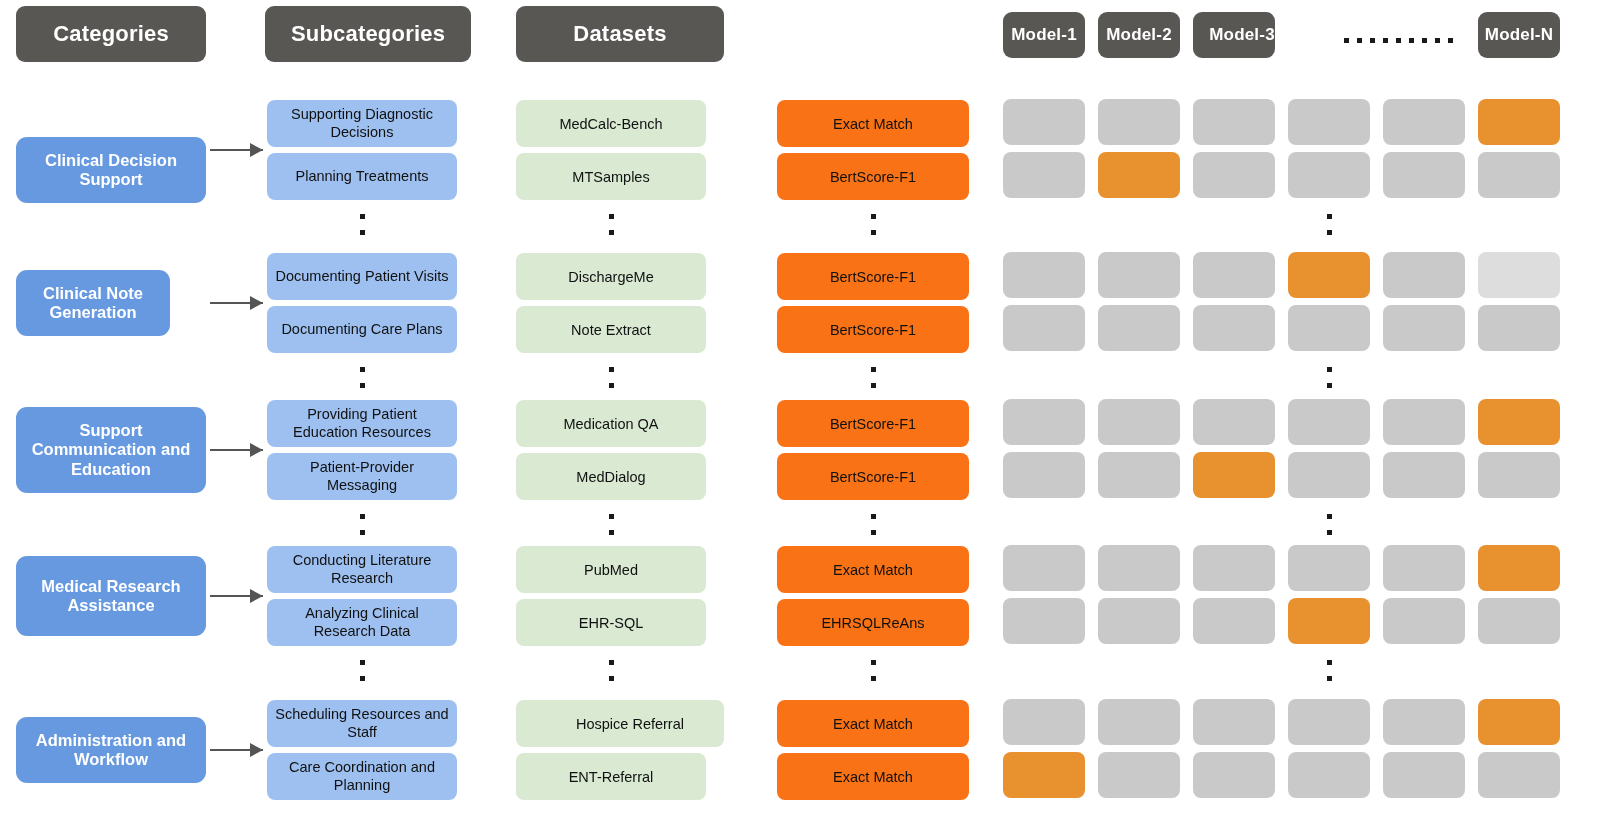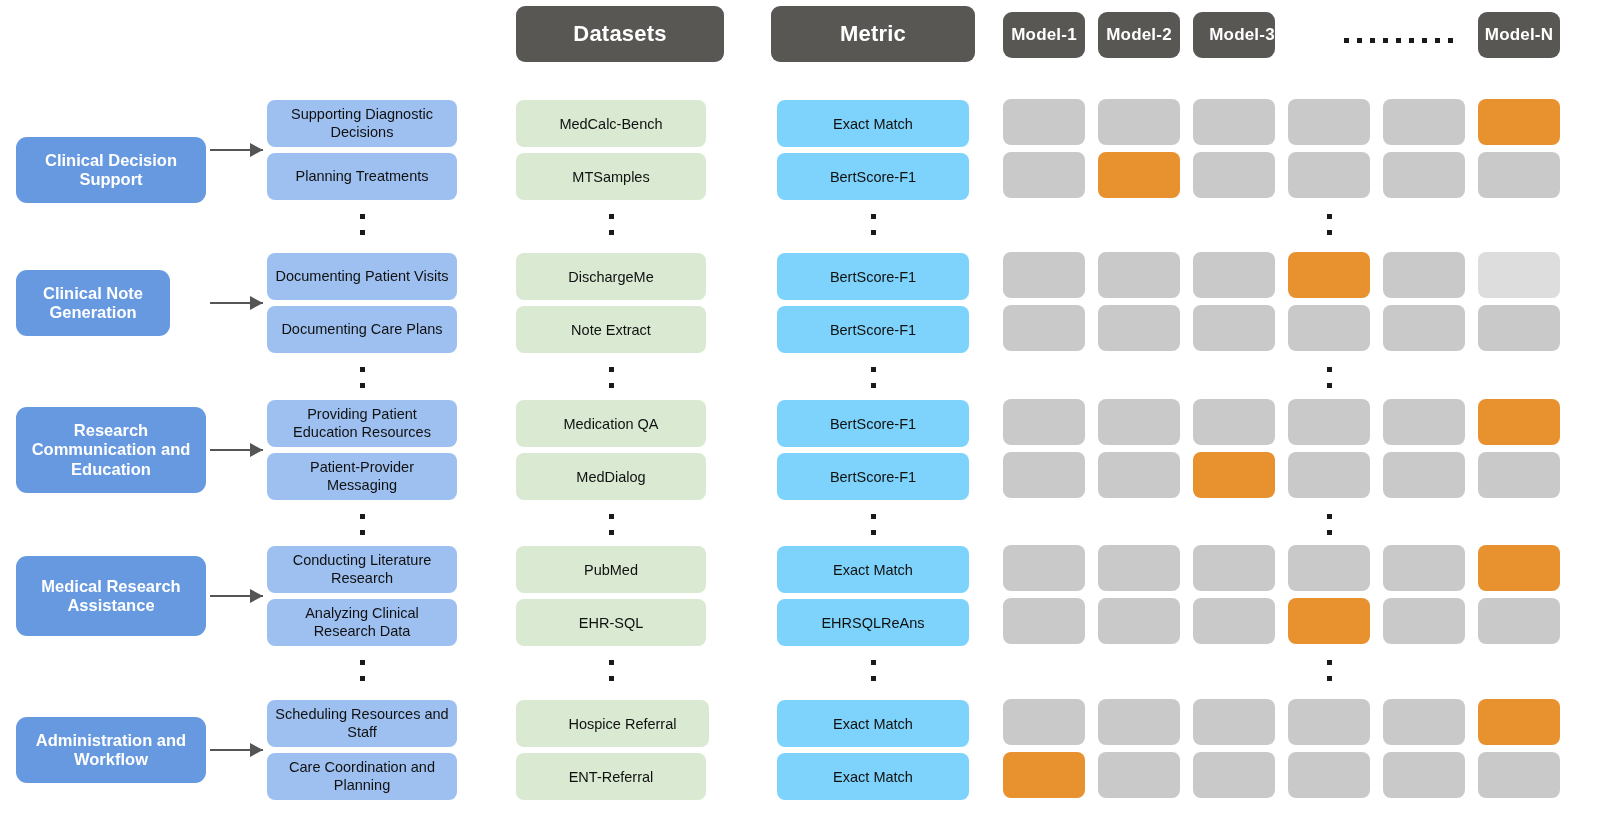--- a/index.html
+++ b/index.html
@@ -54,21 +54,21 @@
     background: #d9e9d2;
     color: #111111;
     border-radius: 8px;
     display: flex; align-items: center; justify-content: center;
     text-align: center;
     font-size: 14.5px;
     padding: 2px 8px;
   }
   .met {
     position: absolute;
-    background: #7dd3fc;
+    background: #f97316;
     color: #111111;
     border-radius: 8px;
     display: flex; align-items: center; justify-content: center;
     text-align: center;
     font-size: 14.5px;
     padding: 2px 8px;
   }
 
   
   .cell { position: absolute; border-radius: 8px; }
@@ -101,22 +101,23 @@
   .hdots i {
     display: block; width: 5px; height: 5px;
     background: #1a1a1a; margin-right: 8px;
   }
 </style>
 </head>
 <body>
 
 <div id="stage">
 
+  <div class="hdr big" style="left:16px;  width:190px;">Categories</div>
+  <div class="hdr big" style="left:265px; width:206px;">Subcategories</div>
   <div class="hdr big" style="left:516px; width:208px;">Datasets</div>
-  <div class="hdr big" style="left:771px; width:204px;">Metric</div>
 
   <div class="hdr model" style="left:1003px; width:82px;">Model-1</div>
   <div class="hdr model" style="left:1098px; width:82px;">Model-2</div>
   <div class="hdr model" style="left:1193px; width:82px;padding-left:16px;">Model-3</div>
   <div class="hdr model" style="left:1478px; width:82px;">Model-N</div>
 
   <div class="hdots" style="left:1344px; top:38px;">
     <i></i>
       <i></i>
       <i></i>
@@ -200,21 +201,21 @@
         <i></i>
       </div>
       <div class="vdots" style="left:871px; top:367px;">
         <i></i>
         <i></i>
       </div>
       <div class="vdots" style="left:1327px; top:367px;">
         <i></i>
         <i></i>
       </div>
-      <div class="cat" style="left:16px; top:407px; width:190px; height:86px;">Research Communication and Education</div>
+      <div class="cat" style="left:16px; top:407px; width:190px; height:86px;">Support Communication and Education</div>
       <div class="arrow" style="left:210px; top:440px; width:53px; height:20px;">
        <span class="shaft" style="width:100%"></span>
         <span class="head"></span>
      </div>
       <div class="sub" style="left:267px; top:400px; width:190px; height:47px;">Providing Patient Education Resources</div>
       <div class="ds" style="left:516px; top:400px; width:190px; height:47px;">Medication QA</div>
       <div class="met" style="left:777px; top:400px; width:192px; height:47px;">BertScore-F1</div>
       <div class="cell gray" style="left:1003px; top:399px; width:82px; height:46px;"></div>
       <div class="cell gray" style="left:1098px; top:399px; width:82px; height:46px;"></div>
       <div class="cell gray" style="left:1193px; top:399px; width:82px; height:46px;"></div>
@@ -284,21 +285,21 @@
       <div class="vdots" style="left:1327px; top:660px;">
         <i></i>
         <i></i>
       </div>
       <div class="cat" style="left:16px; top:717px; width:190px; height:66px;">Administration and Workflow</div>
       <div class="arrow" style="left:210px; top:740px; width:53px; height:20px;">
        <span class="shaft" style="width:100%"></span>
         <span class="head"></span>
      </div>
       <div class="sub" style="left:267px; top:700px; width:190px; height:47px;">Scheduling Resources and Staff</div>
-      <div class="ds" style="left:516px; top:700px; width:193px; height:47px;padding-left:28px;">Hospice Referral</div>
+      <div class="ds" style="left:516px; top:700px; width:208px; height:47px;padding-left:28px;">Hospice Referral</div>
       <div class="met" style="left:777px; top:700px; width:192px; height:47px;">Exact Match</div>
       <div class="cell gray" style="left:1003px; top:699px; width:82px; height:46px;"></div>
       <div class="cell gray" style="left:1098px; top:699px; width:82px; height:46px;"></div>
       <div class="cell gray" style="left:1193px; top:699px; width:82px; height:46px;"></div>
       <div class="cell gray" style="left:1288px; top:699px; width:82px; height:46px;"></div>
       <div class="cell gray" style="left:1383px; top:699px; width:82px; height:46px;"></div>
       <div class="cell orange" style="left:1478px; top:699px; width:82px; height:46px;"></div>
       <div class="sub" style="left:267px; top:753px; width:190px; height:47px;">Care Coordination and Planning</div>
       <div class="ds" style="left:516px; top:753px; width:190px; height:47px;">ENT-Referral</div>
       <div class="met" style="left:777px; top:753px; width:192px; height:47px;">Exact Match</div>

